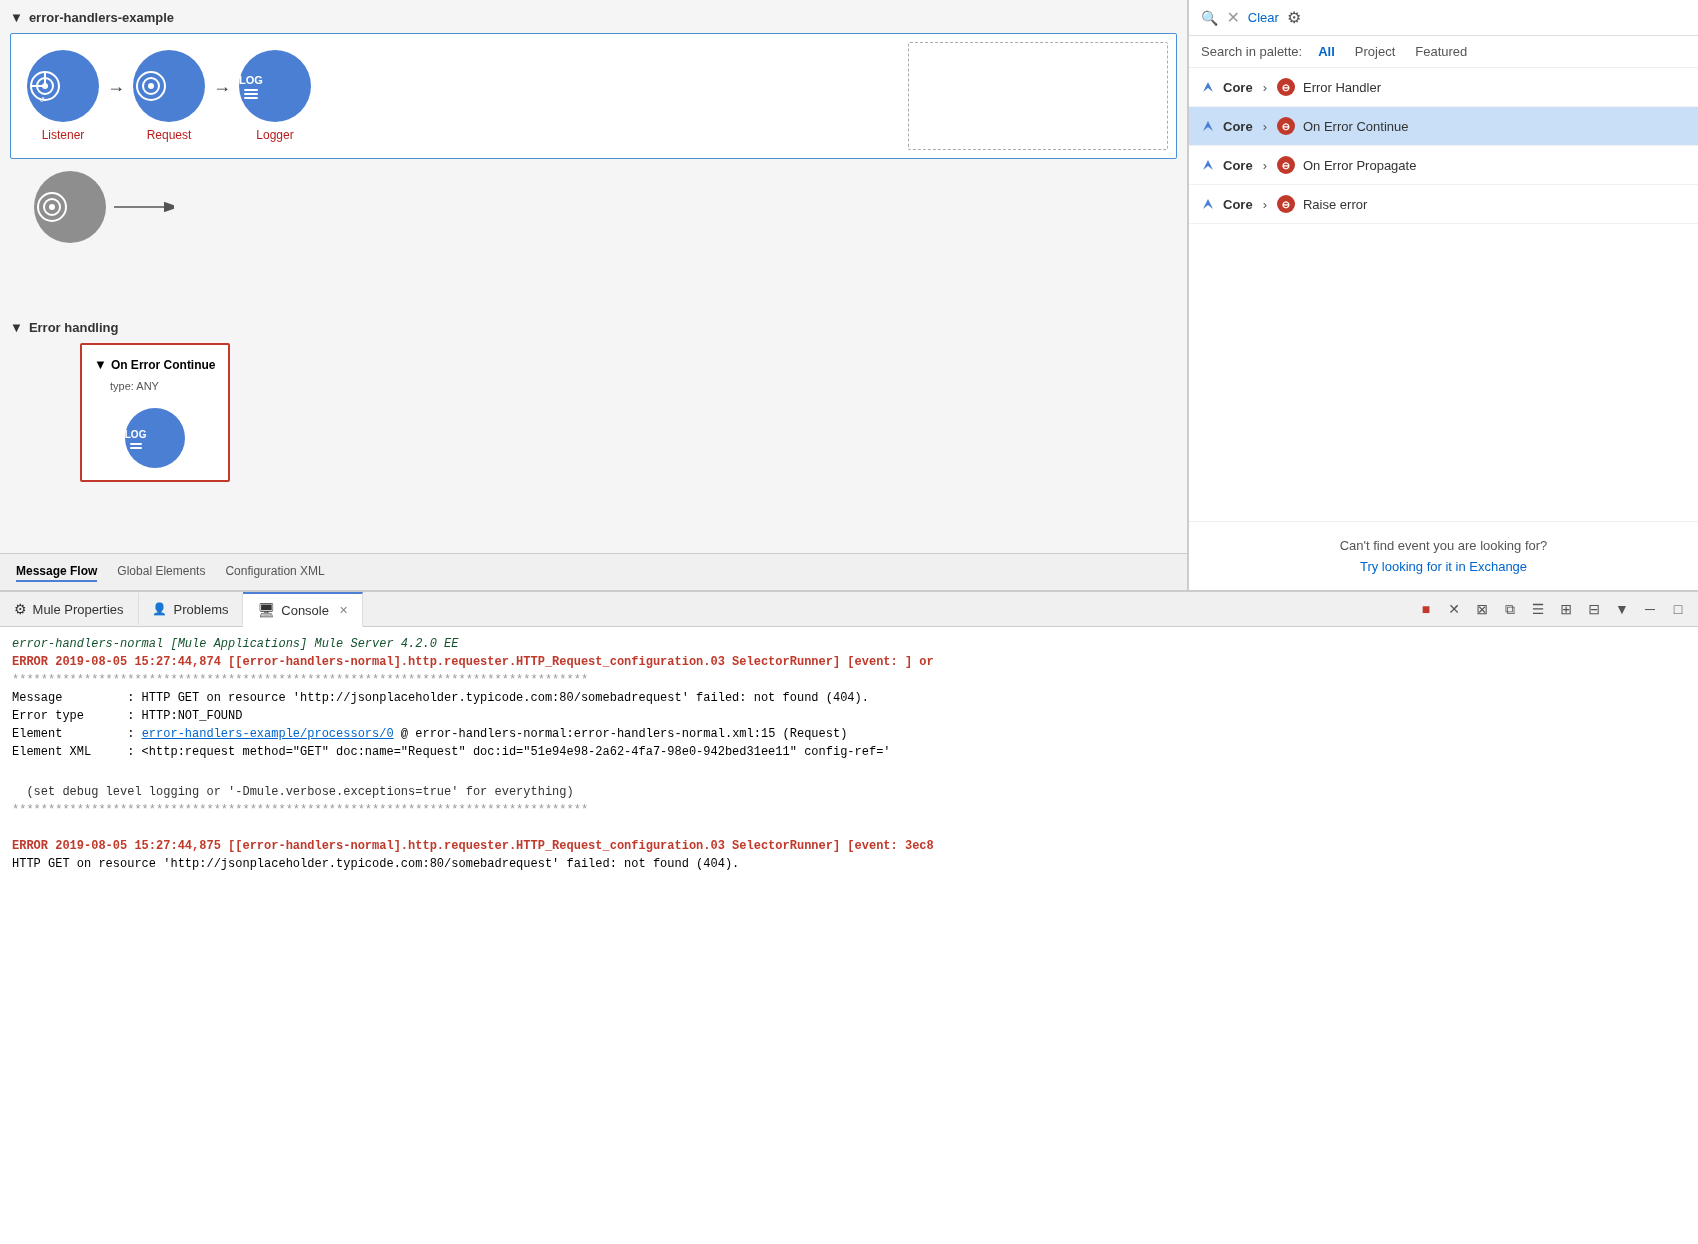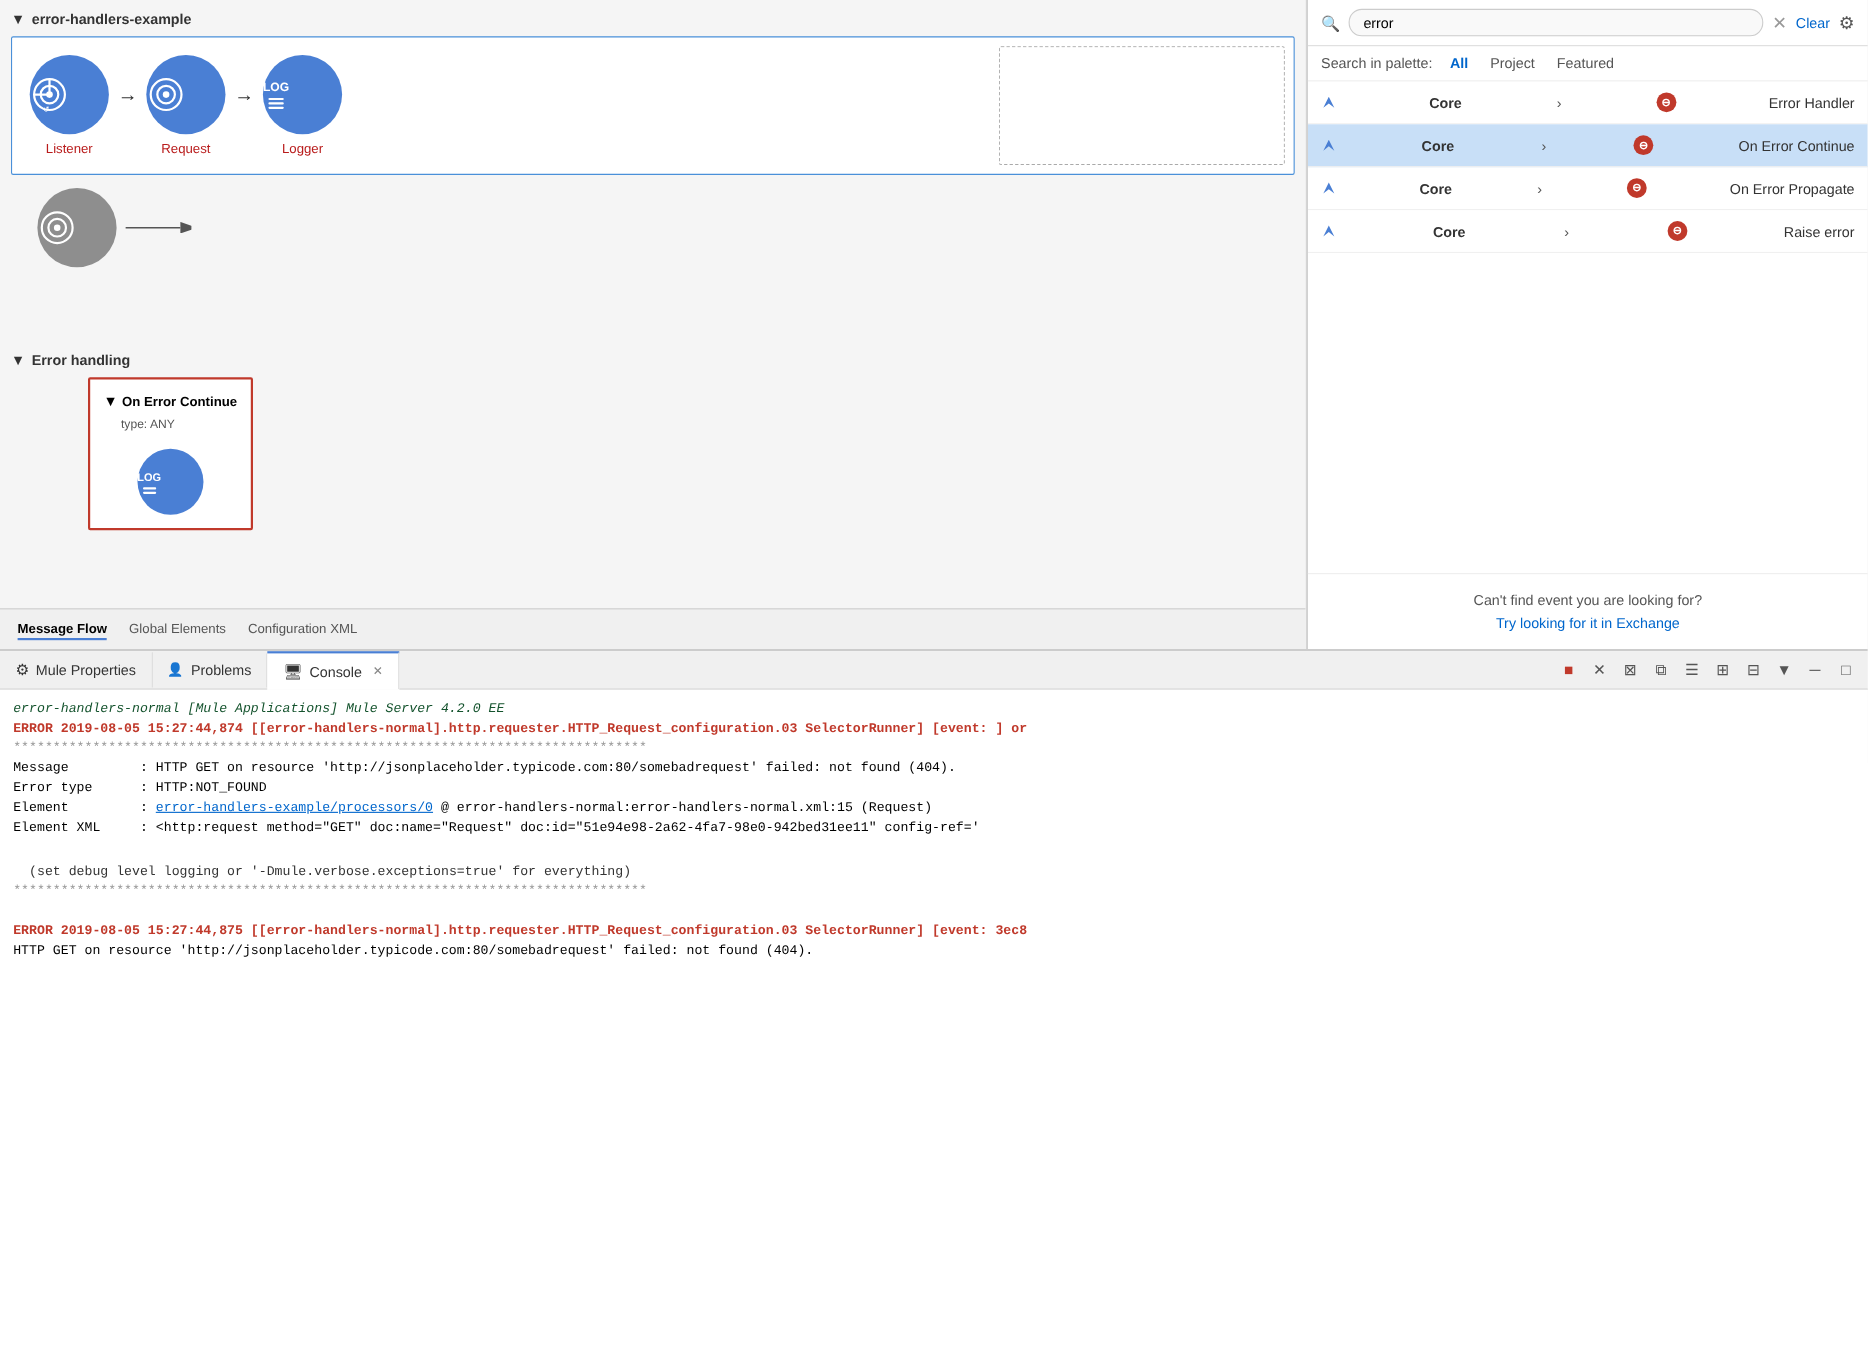--- a/index.html
+++ b/index.html
@@ -50,21 +50,21 @@
     .palette-search .clear-text { color: #0066cc; cursor: pointer; font-size: 13px; }
     .palette-search .gear-icon { color: #555; cursor: pointer; font-size: 16px; }
 
     .palette-filter { display: flex; align-items: center; gap: 12px; padding: 6px 12px; border-bottom: 1px solid #eee; font-size: 13px; }
     .palette-filter span { color: #555; }
     .palette-filter .filter-btn { color: #555; cursor: pointer; padding: 2px 4px; }
     .palette-filter .filter-btn.active { color: #0066cc; font-weight: 600; }
 
     .palette-results { flex: 1; overflow-y: auto; }
 
-    .palette-item { display: flex; align-items: center; gap: 8px; padding: 10px 12px; cursor: pointer; border-bottom: 1px solid #f0f0f0; justify-content: space-between; }
+    .palette-item { display: flex; align-items: center; gap: 8px; padding: 10px 12px; cursor: pointer; border-bottom: 1px solid #f0f0f0; }
     .palette-item.selected { background: #c8dff7; }
     .palette-item .core-prefix { font-weight: 700; color: #333; }
     .palette-item .chevron { color: #555; margin: 0 2px; }
     .palette-item .error-icon { width: 18px; height: 18px; border-radius: 50%; background: #c0392b; color: white; display: flex; align-items: center; justify-content: center; font-size: 10px; font-weight: bold; flex-shrink: 0; }
     .palette-item .item-name { color: #333; }
 
     .palette-footer { padding: 16px; text-align: center; border-top: 1px solid #eee; }
     .palette-footer p { color: #555; font-size: 13px; margin-bottom: 6px; }
     .palette-footer a { color: #0066cc; text-decoration: none; font-size: 13px; }
 
@@ -223,21 +223,20 @@
           </div>
         </div>
 
       </div>
     </div>
 
     <div class="palette-area">
 
       <div class="palette-search">
         <span style="color:#888; font-size:14px;">🔍</span>
-        <input type="text" style="flex: 1 1 0%; border: 1px solid rgb(204, 204, 204); border-radius: 12px; padding: 4px 12px; font-size: 13px;" value="error">
         <span class="clear-btn" style="color:#999; cursor:pointer;">✕</span>
         <span class="clear-text" style="color:#0066cc; cursor:pointer; font-size:13px;">Clear</span>
         <span class="gear-icon" style="color:#555; cursor:pointer;">⚙</span>
       </div>
 
       <div class="palette-filter">
         <span>Search in palette:</span>
         <span class="filter-btn active">All</span>
         <span class="filter-btn">Project</span>
         <span class="filter-btn">Featured</span>

